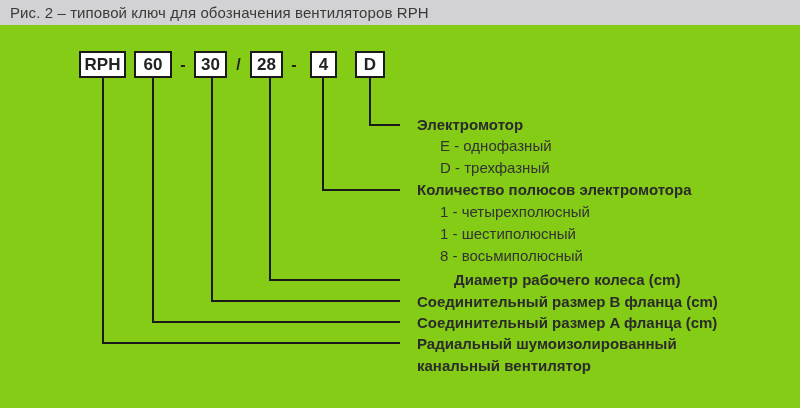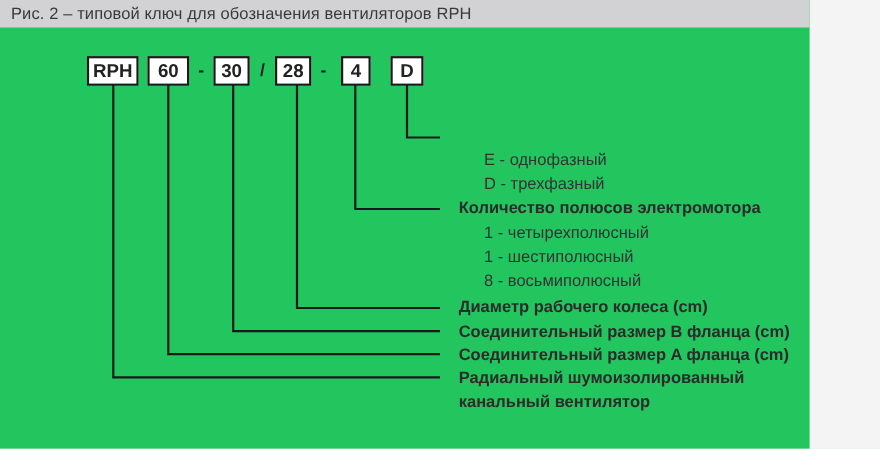--- a/index.html
+++ b/index.html
@@ -1,20 +1,20 @@
 <!DOCTYPE html>
 <html><head>
 <meta charset="utf-8">
 <style>
   html, body { margin: 0; padding: 0; background: #f4f4f5; }
   .stage {
     position: relative;
-    width: 736px;
+    width: 800px;
     height: 408px;
-    background: #22c55e;
+    background: #84cc16;
     overflow: hidden;
     font-family: "Liberation Sans", sans-serif;
     color: #2b2b2b;
   }
   .caption-bar {
     position: absolute;
     left: 0; top: 0;
     width: 800px; height: 25px;
     background: #d2d2d4;
     display: flex;
@@ -94,28 +94,29 @@
 
   <svg class="connectors" viewBox="0 0 800 408">
     <polyline points="370,77 370,125 400,125"></polyline>
     <polyline points="323,77 323,190 400,190"></polyline>
     <polyline points="270,77 270,280 400,280"></polyline>
     <polyline points="212,77 212,301 400,301"></polyline>
     <polyline points="153,77 153,322 400,322"></polyline>
     <polyline points="103,77 103,343 400,343"></polyline>
   </svg>
 
+  <div class="lg lg-title" style="top:117px;">Электромотор</div>
   <div class="lg lg-item" style="top:138px;">E - однофазный</div>
   <div class="lg lg-title" style="top:182px;">Количество полюсов электромотора</div>
 
   <div class="lg lg-item" style="top:160px;">D - трехфазный</div>
   <div class="lg lg-item" style="top:204px;">1 - четырехполюсный</div>
   <div class="lg lg-item" style="top:226px;">1 - шестиполюсный</div>
   <div class="lg lg-item" style="top:248px;">8 - восьмиполюсный</div>
 
-  <div class="lg lg-title" style="top:272px;">Диаметр рабочего колеса (cm)</div>
+  <div class="lg lg-title" style="top:272px;margin-left:37px;">Диаметр рабочего колеса (cm)</div>
   <div class="lg lg-title" style="top:294px;">Соединительный размер B фланца (cm)</div>
   <div class="lg lg-title" style="top:336px;">Радиальный шумоизолированный</div>
 
   <div class="lg lg-title" style="top:315px;">Соединительный размер A фланца (cm)</div>
   <div class="lg lg-title" style="top:358px;">канальный вентилятор</div>
 
 </div>
 
 </body></html>

